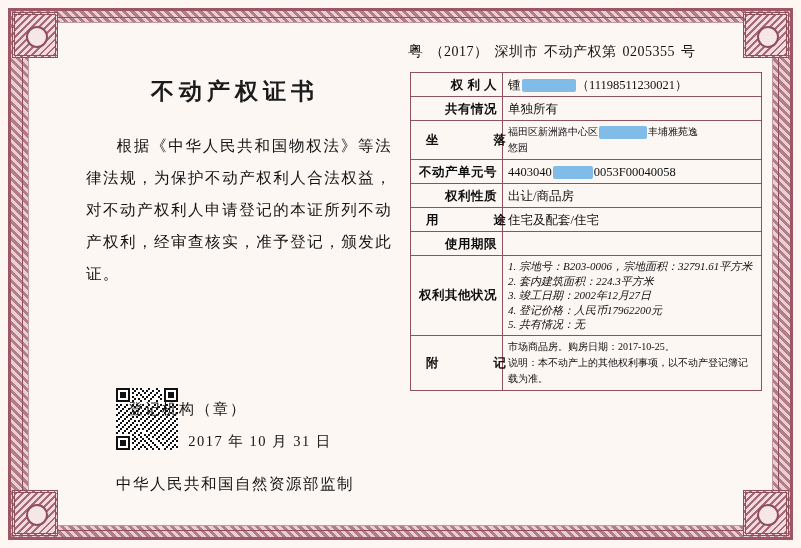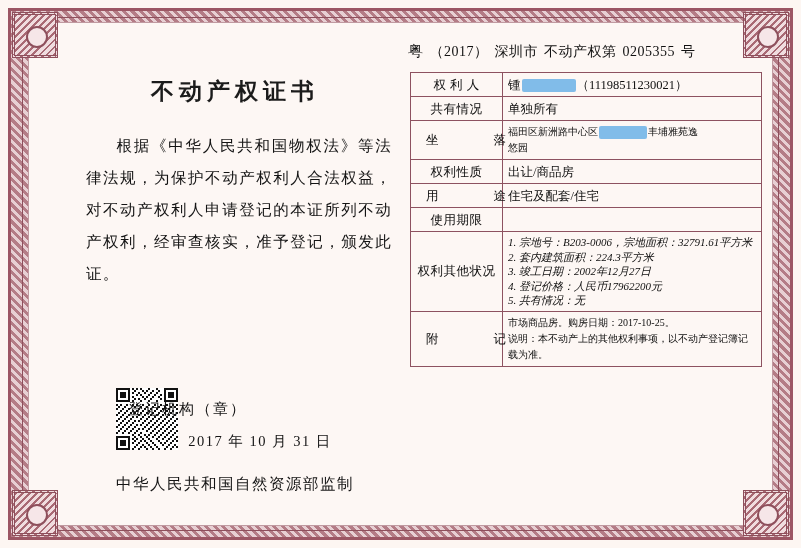--- a/index.html
+++ b/index.html
@@ -185,24 +185,25 @@
   table.info td {
     border: 1px solid #8d5260;
     padding: 3px 5px;
     font-size: 12.5px;
     color: #0f0f0f;
     vertical-align: middle;
     line-height: 16px;
   }
   td.key {
     width: 86px;
-    text-align: center;
+    text-align: right;
     letter-spacing: 0.5px;
     font-size: 13px;
     white-space: nowrap;
+    font-weight: bold;
   }
   td.key.spaced {
     letter-spacing: 10px;
     text-indent: 10px;
   }
   td.val {
     text-align: left;
     font-size: 13px;
   }
   td.val.small {
@@ -568,20 +569,26 @@
           </tr>
 
           <tr class="row-h30">
             <td class="key spaced">坐　　落</td>
             <td class="val mid">
               <span>福田区新洲路中心区</span><span class="redact r2"></span><span>丰埔雅苑逸</span><br>
               <span>悠园</span>
             </td>
           </tr>
 
+          <tr class="row-h24">
+            <td class="key">不动产单元号</td>
+            <td class="val">
+              <span>4403040</span><span class="redact r3"></span><span>0053F00040058</span>
+            </td>
+          </tr>
 
 
           <tr class="row-h24">
             <td class="key">权利性质</td>
             <td class="val">出让/商品房</td>
           </tr>
 
           <tr class="row-h24">
             <td class="key spaced">用　　途</td>
             <td class="val">住宅及配套/住宅</td>

